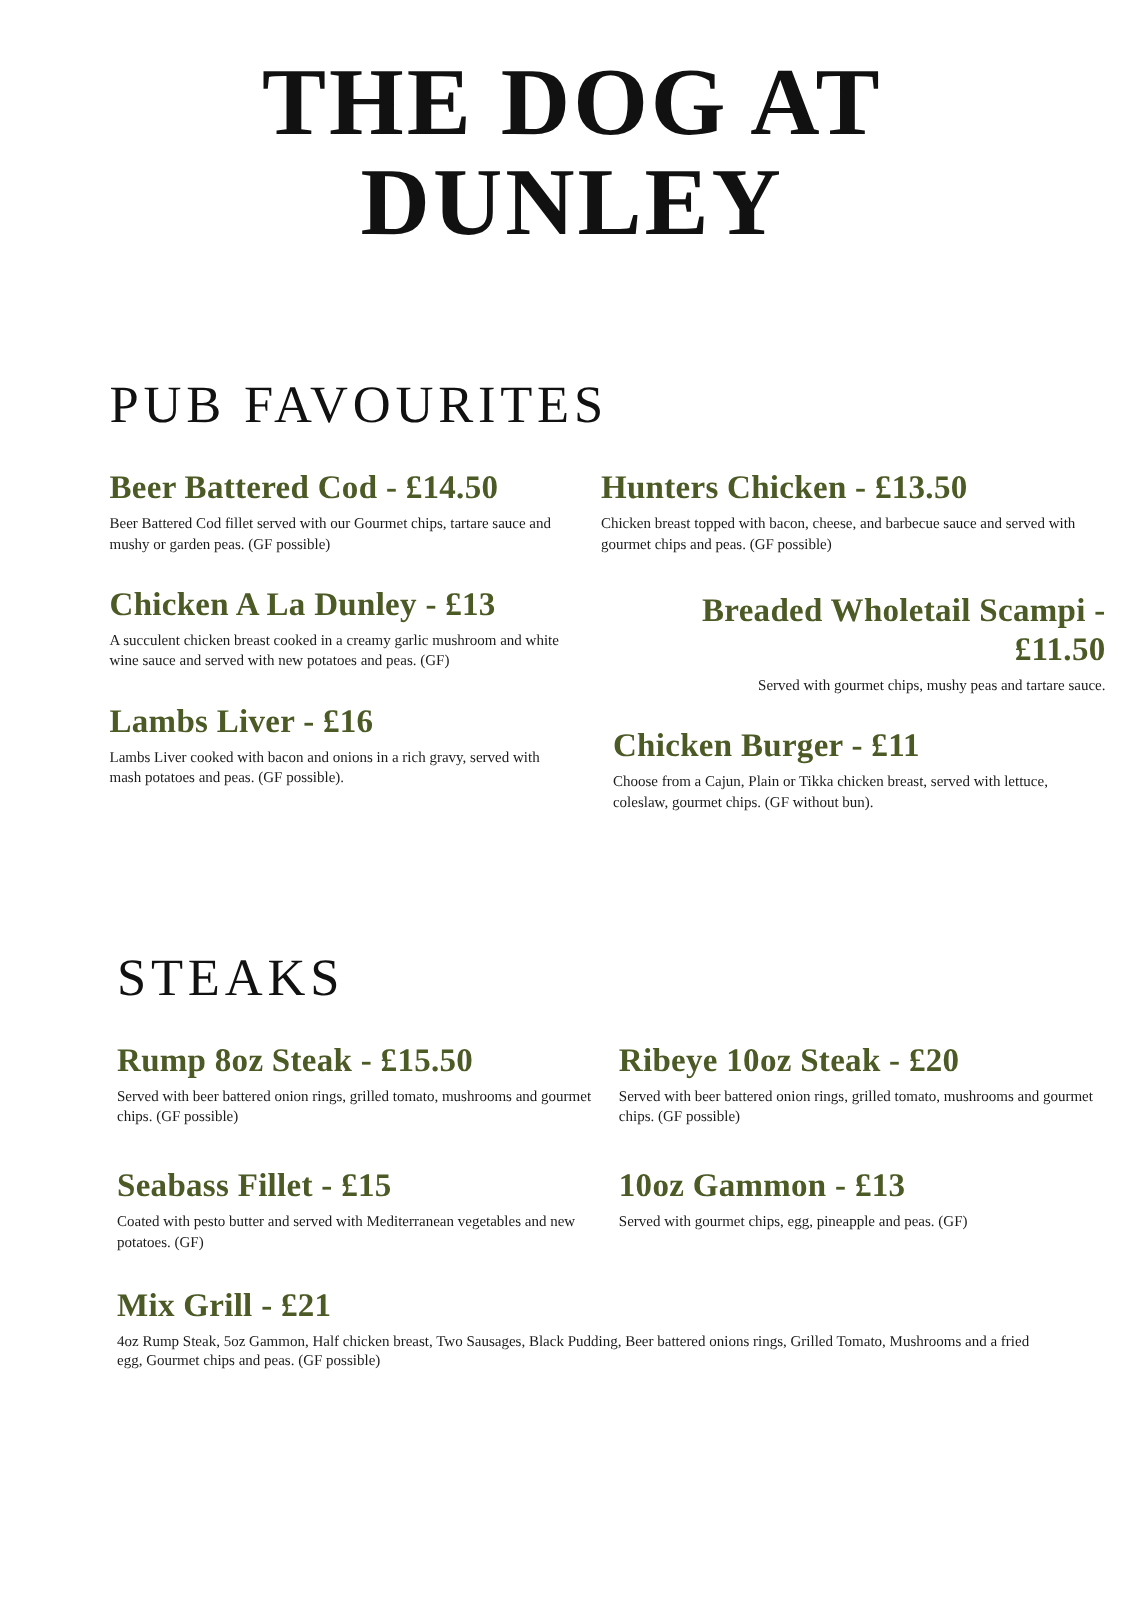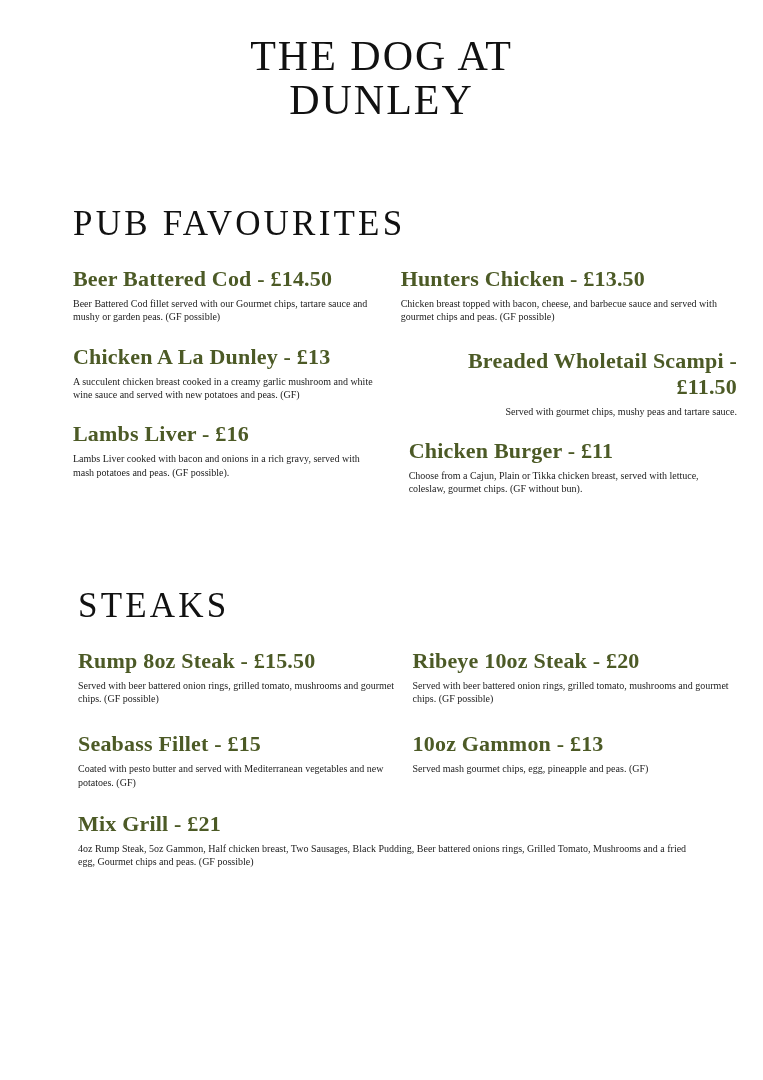--- a/index.html
+++ b/index.html
@@ -17,25 +17,25 @@
   .page {
     width: 763px;
     min-height: 1080px;
     box-sizing: border-box;
     padding: 28px 26px 20px 26px;
     background: #ffffff;
   }
   .menu-title {
     text-align: center;
     font-family: "Liberation Serif", serif;
-    font-size: 42px;
+    font-size: 64px;
     line-height: 1.05;
     letter-spacing: 2px;
     color: #111111;
-    font-weight: 400;
+    font-weight: 700;
     margin: 6px 0 0 0;
     padding: 0 40px;
   }
   .menu-title .line {
     display: block;
   }
   .section {
     margin-top: 0;
   }
   .section-pub {
@@ -189,21 +189,21 @@
 
         <div class="item">
           <div class="item-name">Ribeye 10oz Steak - £20</div>
           <p class="item-desc">Served with beer battered onion rings, grilled tomato, mushrooms and gourmet chips. (GF possible)</p>
         </div>
 
         <div class="spacer-sm"></div>
 
         <div class="item">
           <div class="item-name">10oz Gammon - £13</div>
-          <p class="item-desc">Served mash gourmet chips, egg, pineapple and peas. (GF)</p>
+          <p class="item-desc">Served with gourmet chips, egg, pineapple and peas. (GF)</p>
         </div>
 
       </div>
 
     </div>
 
     <div class="item steaks-full">
       <div class="item-name">Mix Grill - £21</div>
       <p class="item-desc">4oz Rump Steak, 5oz Gammon, Half chicken breast, Two Sausages, Black Pudding, Beer battered onions rings, Grilled Tomato, Mushrooms and a fried egg, Gourmet chips and peas. (GF possible)</p>
     </div>

